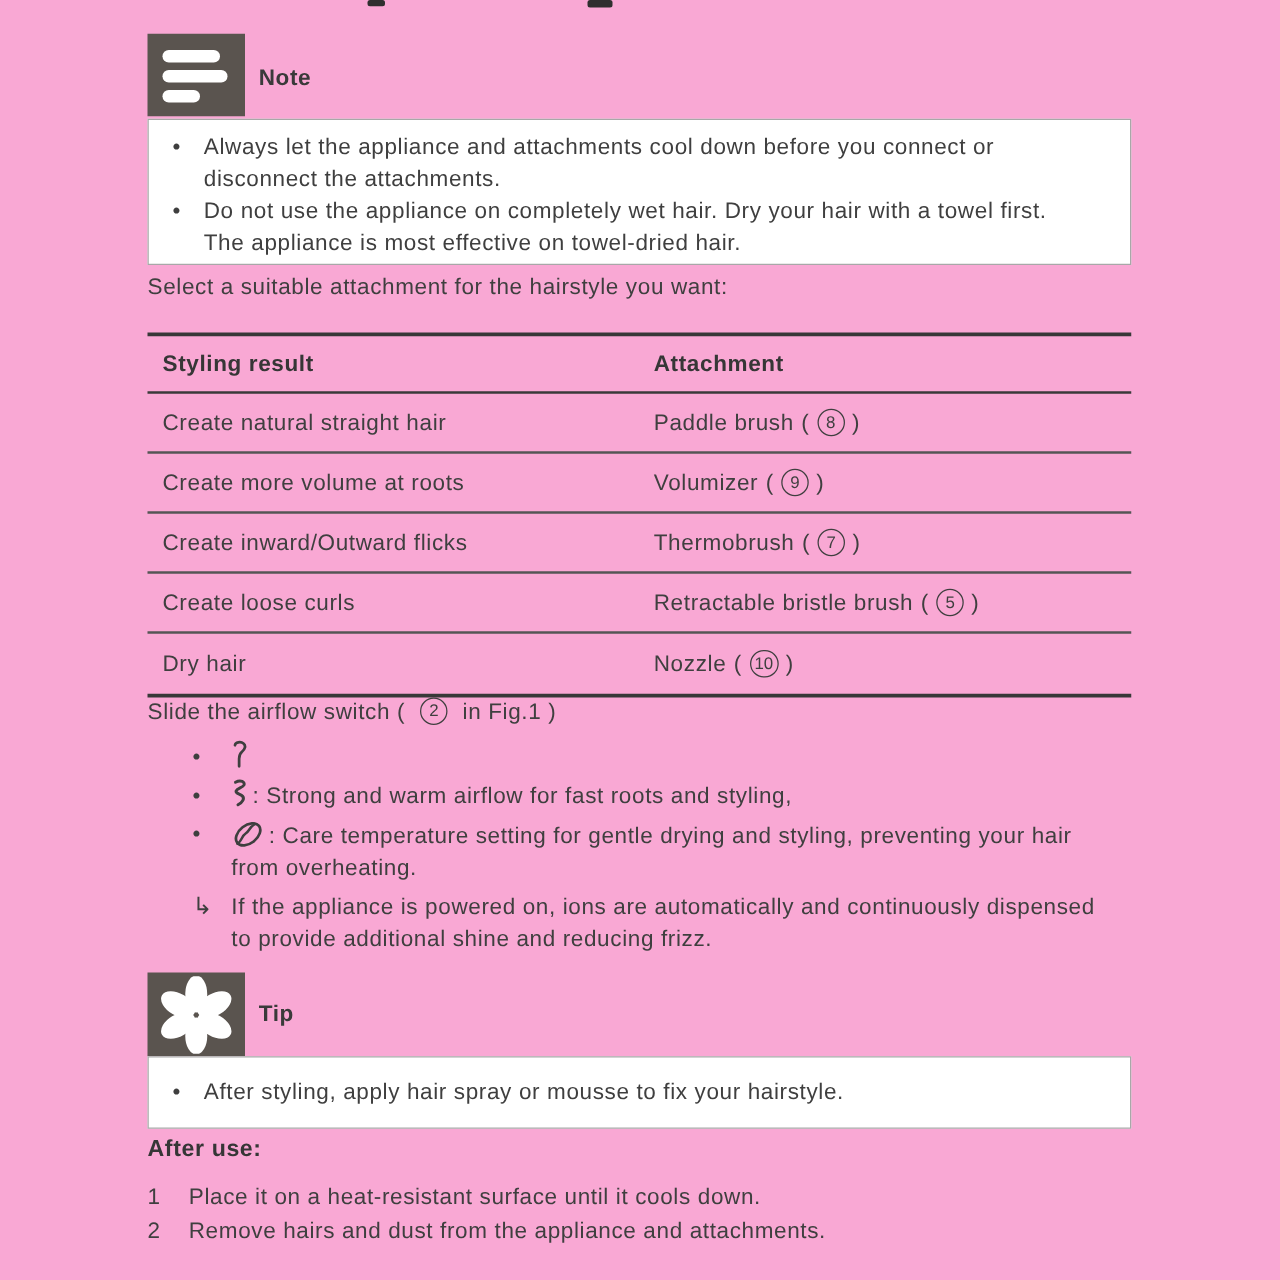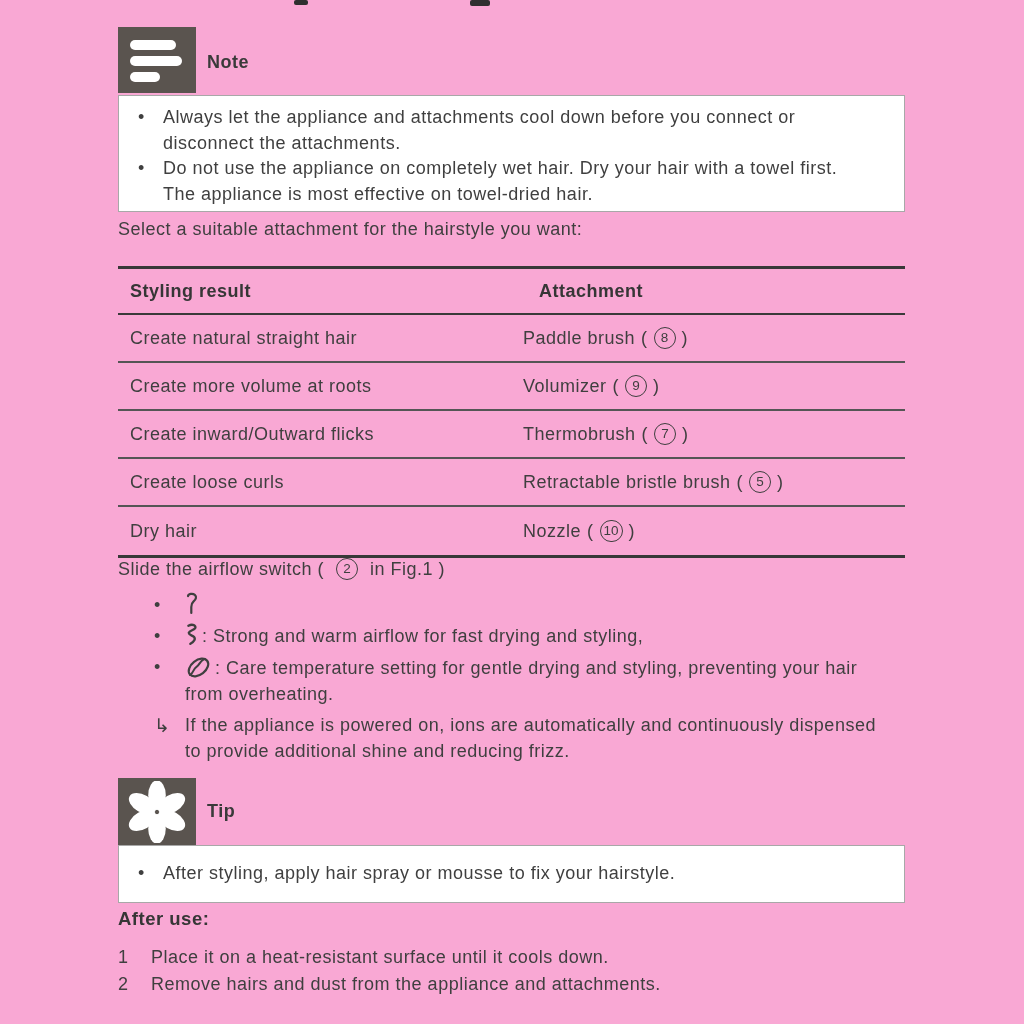--- a/index.html
+++ b/index.html
@@ -37,21 +37,21 @@
   .box-bullet .marker { width:44px; padding-left:19px; flex:none; }
   .box-bullet .btext { flex:1; max-width:706px; }
 
   
   .intro { position:absolute; left:118px; top:219px; width:787px; }
 
   
   .attach-table { position:absolute; left:118px; top:266px; width:787px;
     border-top:3px solid #383838; border-bottom:3px solid #383838; }
   .trow { display:flex; align-items:center; height:48px; border-bottom:2px solid #555555; }
-  .trow.thead { height:46px; border-bottom:2px solid #3a3a3a; font-weight:bold; color:#363636;gap:16px; }
+  .trow.thead { height:46px; border-bottom:2px solid #3a3a3a; font-weight:bold; color:#363636; }
   .trow.last { border-bottom:none; }
   .col-left { width:405px; padding-left:12px; flex:none; }
   .col-right { flex:1; display:flex; align-items:center; gap:6px; }
 
   .circ {
     display:inline-flex; align-items:center; justify-content:center;
     min-width:22px; height:22px; padding:0 3px; border:1.5px solid #3f3f3f;
     border-radius:999px; font-size:13.5px; letter-spacing:0; flex:none; line-height:1;
   }
 
@@ -173,21 +173,21 @@
           <path d="M3 4.2 C3.2 1.8 7.6 1 9.8 2.8 C12 4.6 11 7.4 8.6 9.4 C6.8 10.9 6.3 12.4 6.3 15 L6.3 21" stroke="#3f3f3f" stroke-width="2.2" stroke-linecap="round"></path>
         </svg>
       </div>
     </div>
 
     <div class="af-item">
       <span class="af-marker">•</span>
       <div class="af-text">
         <svg width="14" height="24" viewBox="0 0 14 24" fill="none">
           <path d="M3.4 2.8 C7.6 0.6 11.2 2.6 10.2 5 C9.2 7.2 4.6 7.4 3.9 9.7 C3.2 12 7.6 12.1 9.1 14 C10.6 15.9 9.4 18.6 5.4 20.8" stroke="#3f3f3f" stroke-width="2.4" stroke-linecap="round"></path>
-        </svg><span>: Strong and warm airflow for fast drying and styling,</span>
+        </svg><span>: Strong and warm airflow for fast roots and styling,</span>
       </div>
     </div>
 
     <div class="af-item">
       <span class="af-marker">•</span>
       <div class="af-text">
         <svg class="care" width="27" height="27" viewBox="0 0 27 27" fill="none">
           <ellipse cx="13.5" cy="13.5" rx="11" ry="7.2" transform="rotate(-38 13.5 13.5)" stroke="#3f3f3f" stroke-width="2.2"></ellipse>
           <path d="M5 21 C9 18.4 8 15 11.5 12.8 C15 10.6 14 8 19 5.2" stroke="#3f3f3f" stroke-width="2" stroke-linecap="round"></path>
         </svg><span>: Care temperature setting for gentle drying and styling, preventing your hair from overheating.</span>

